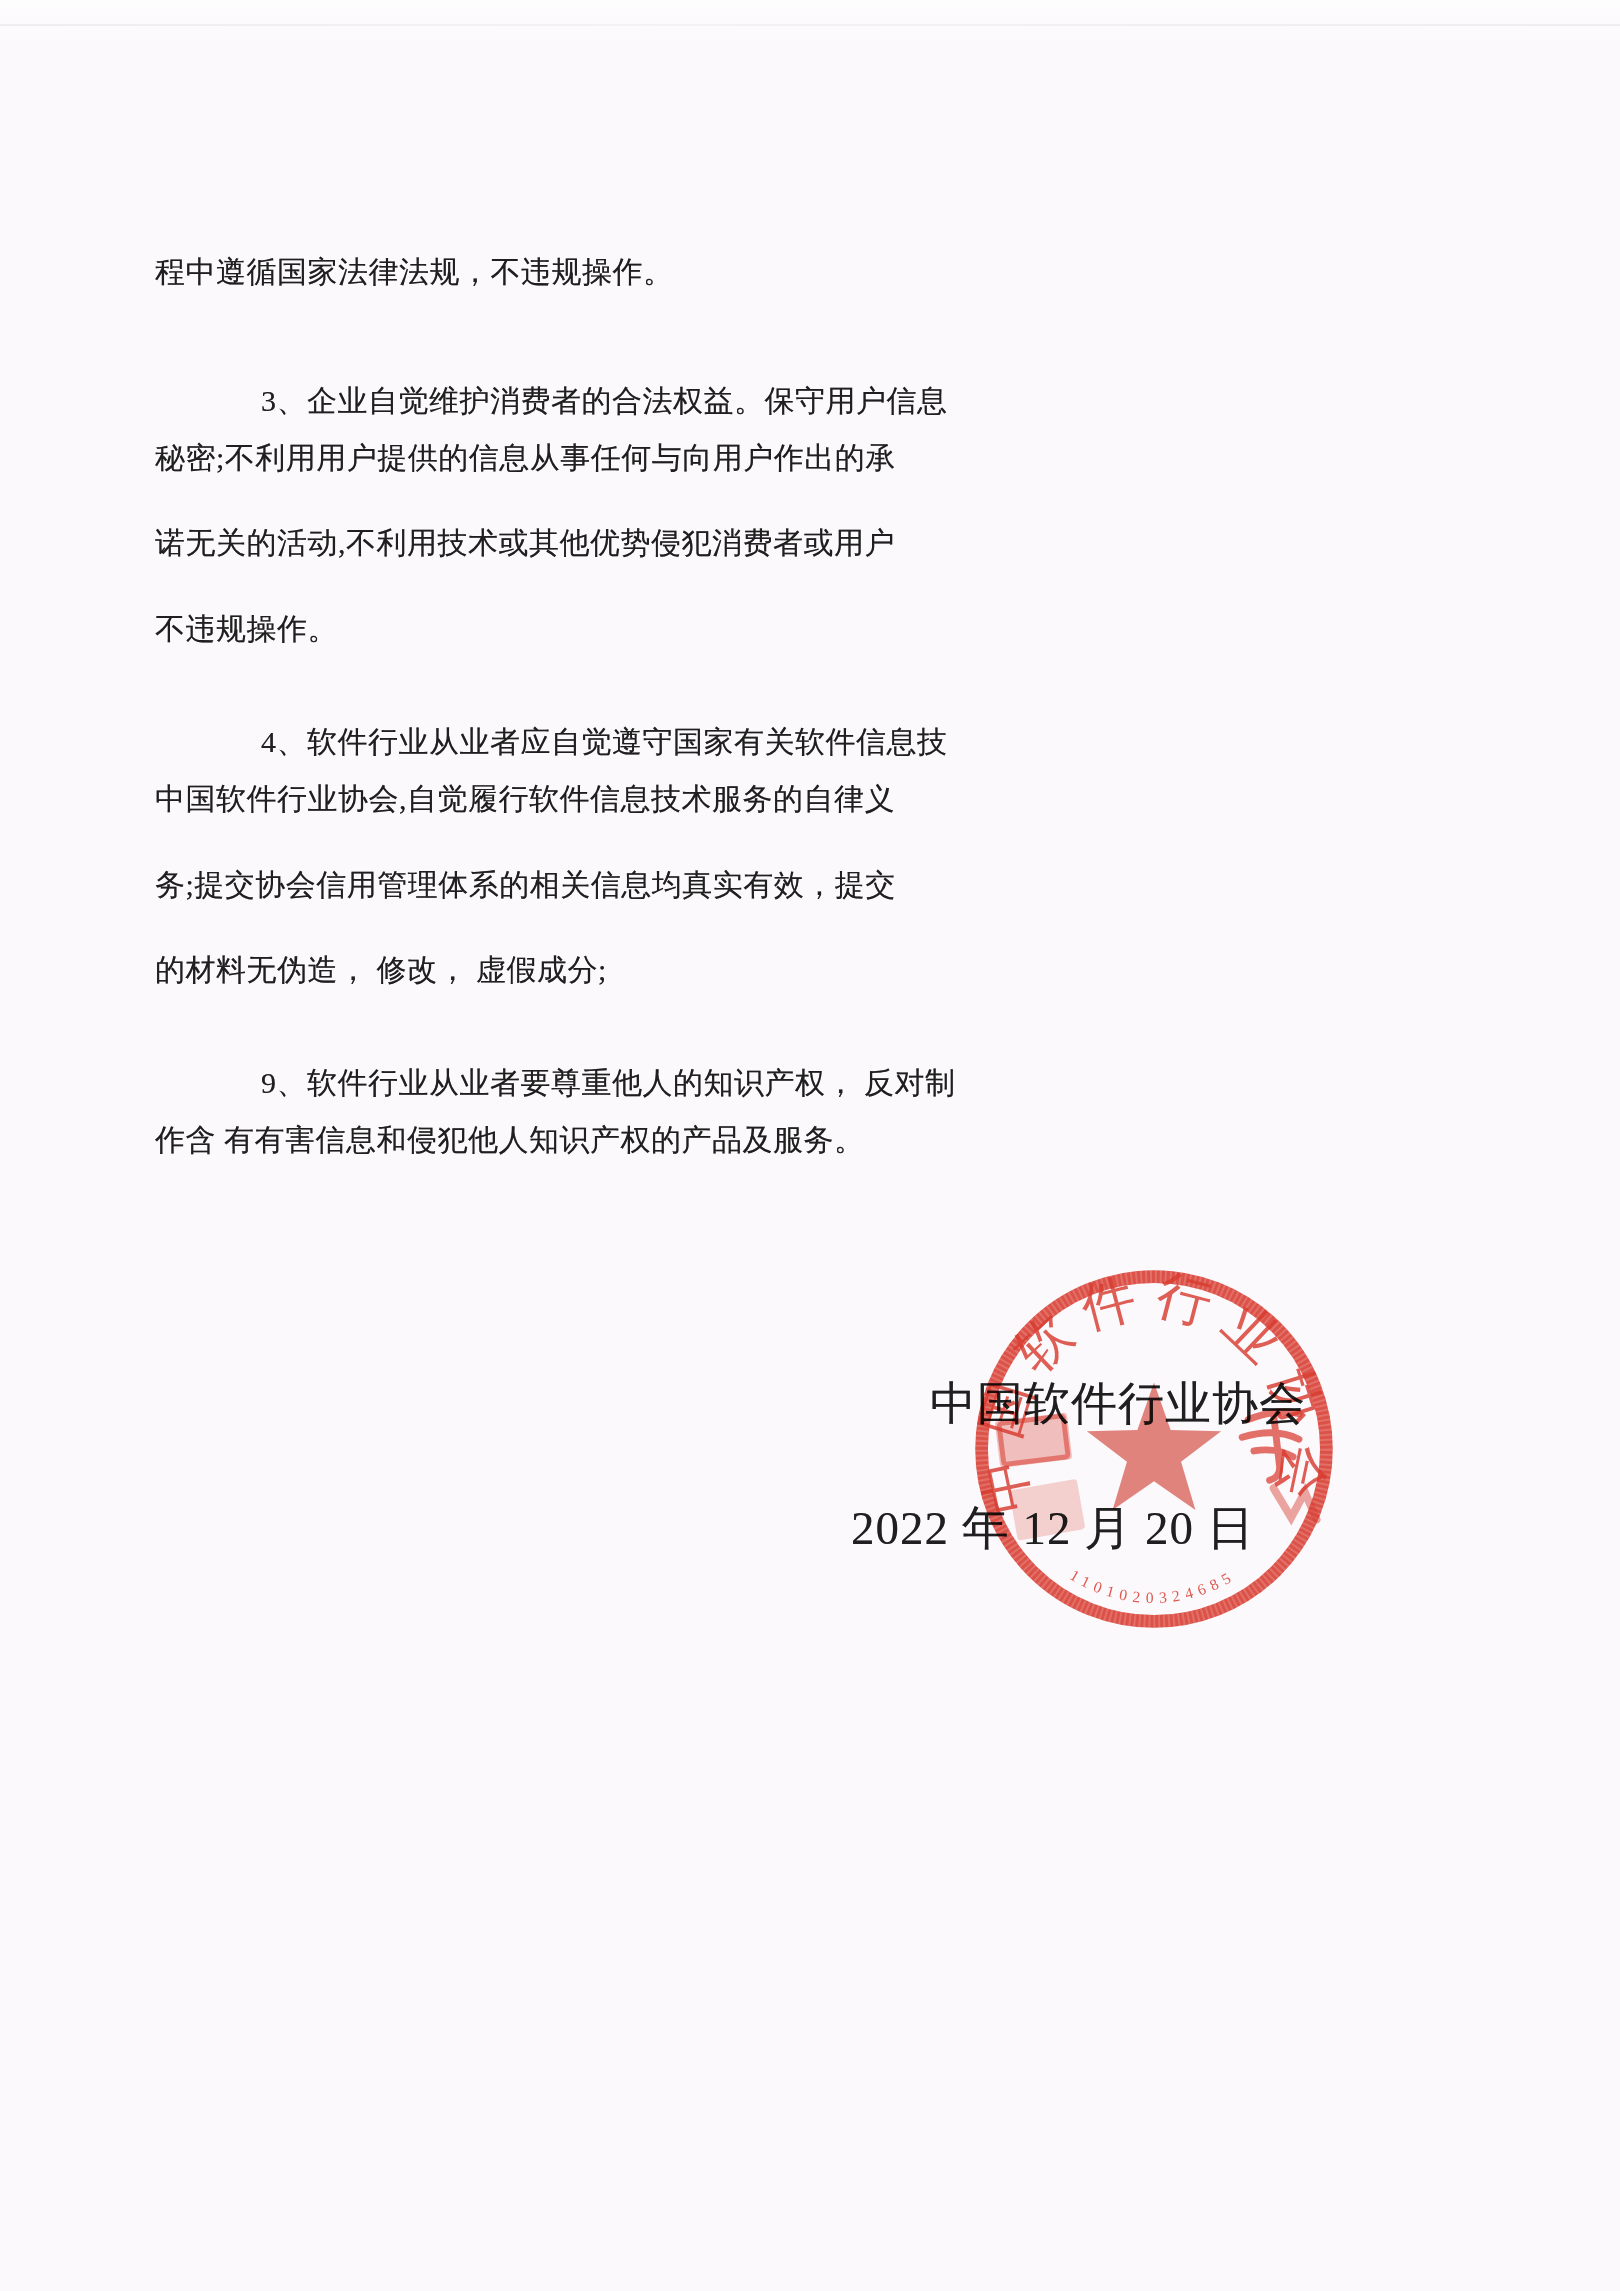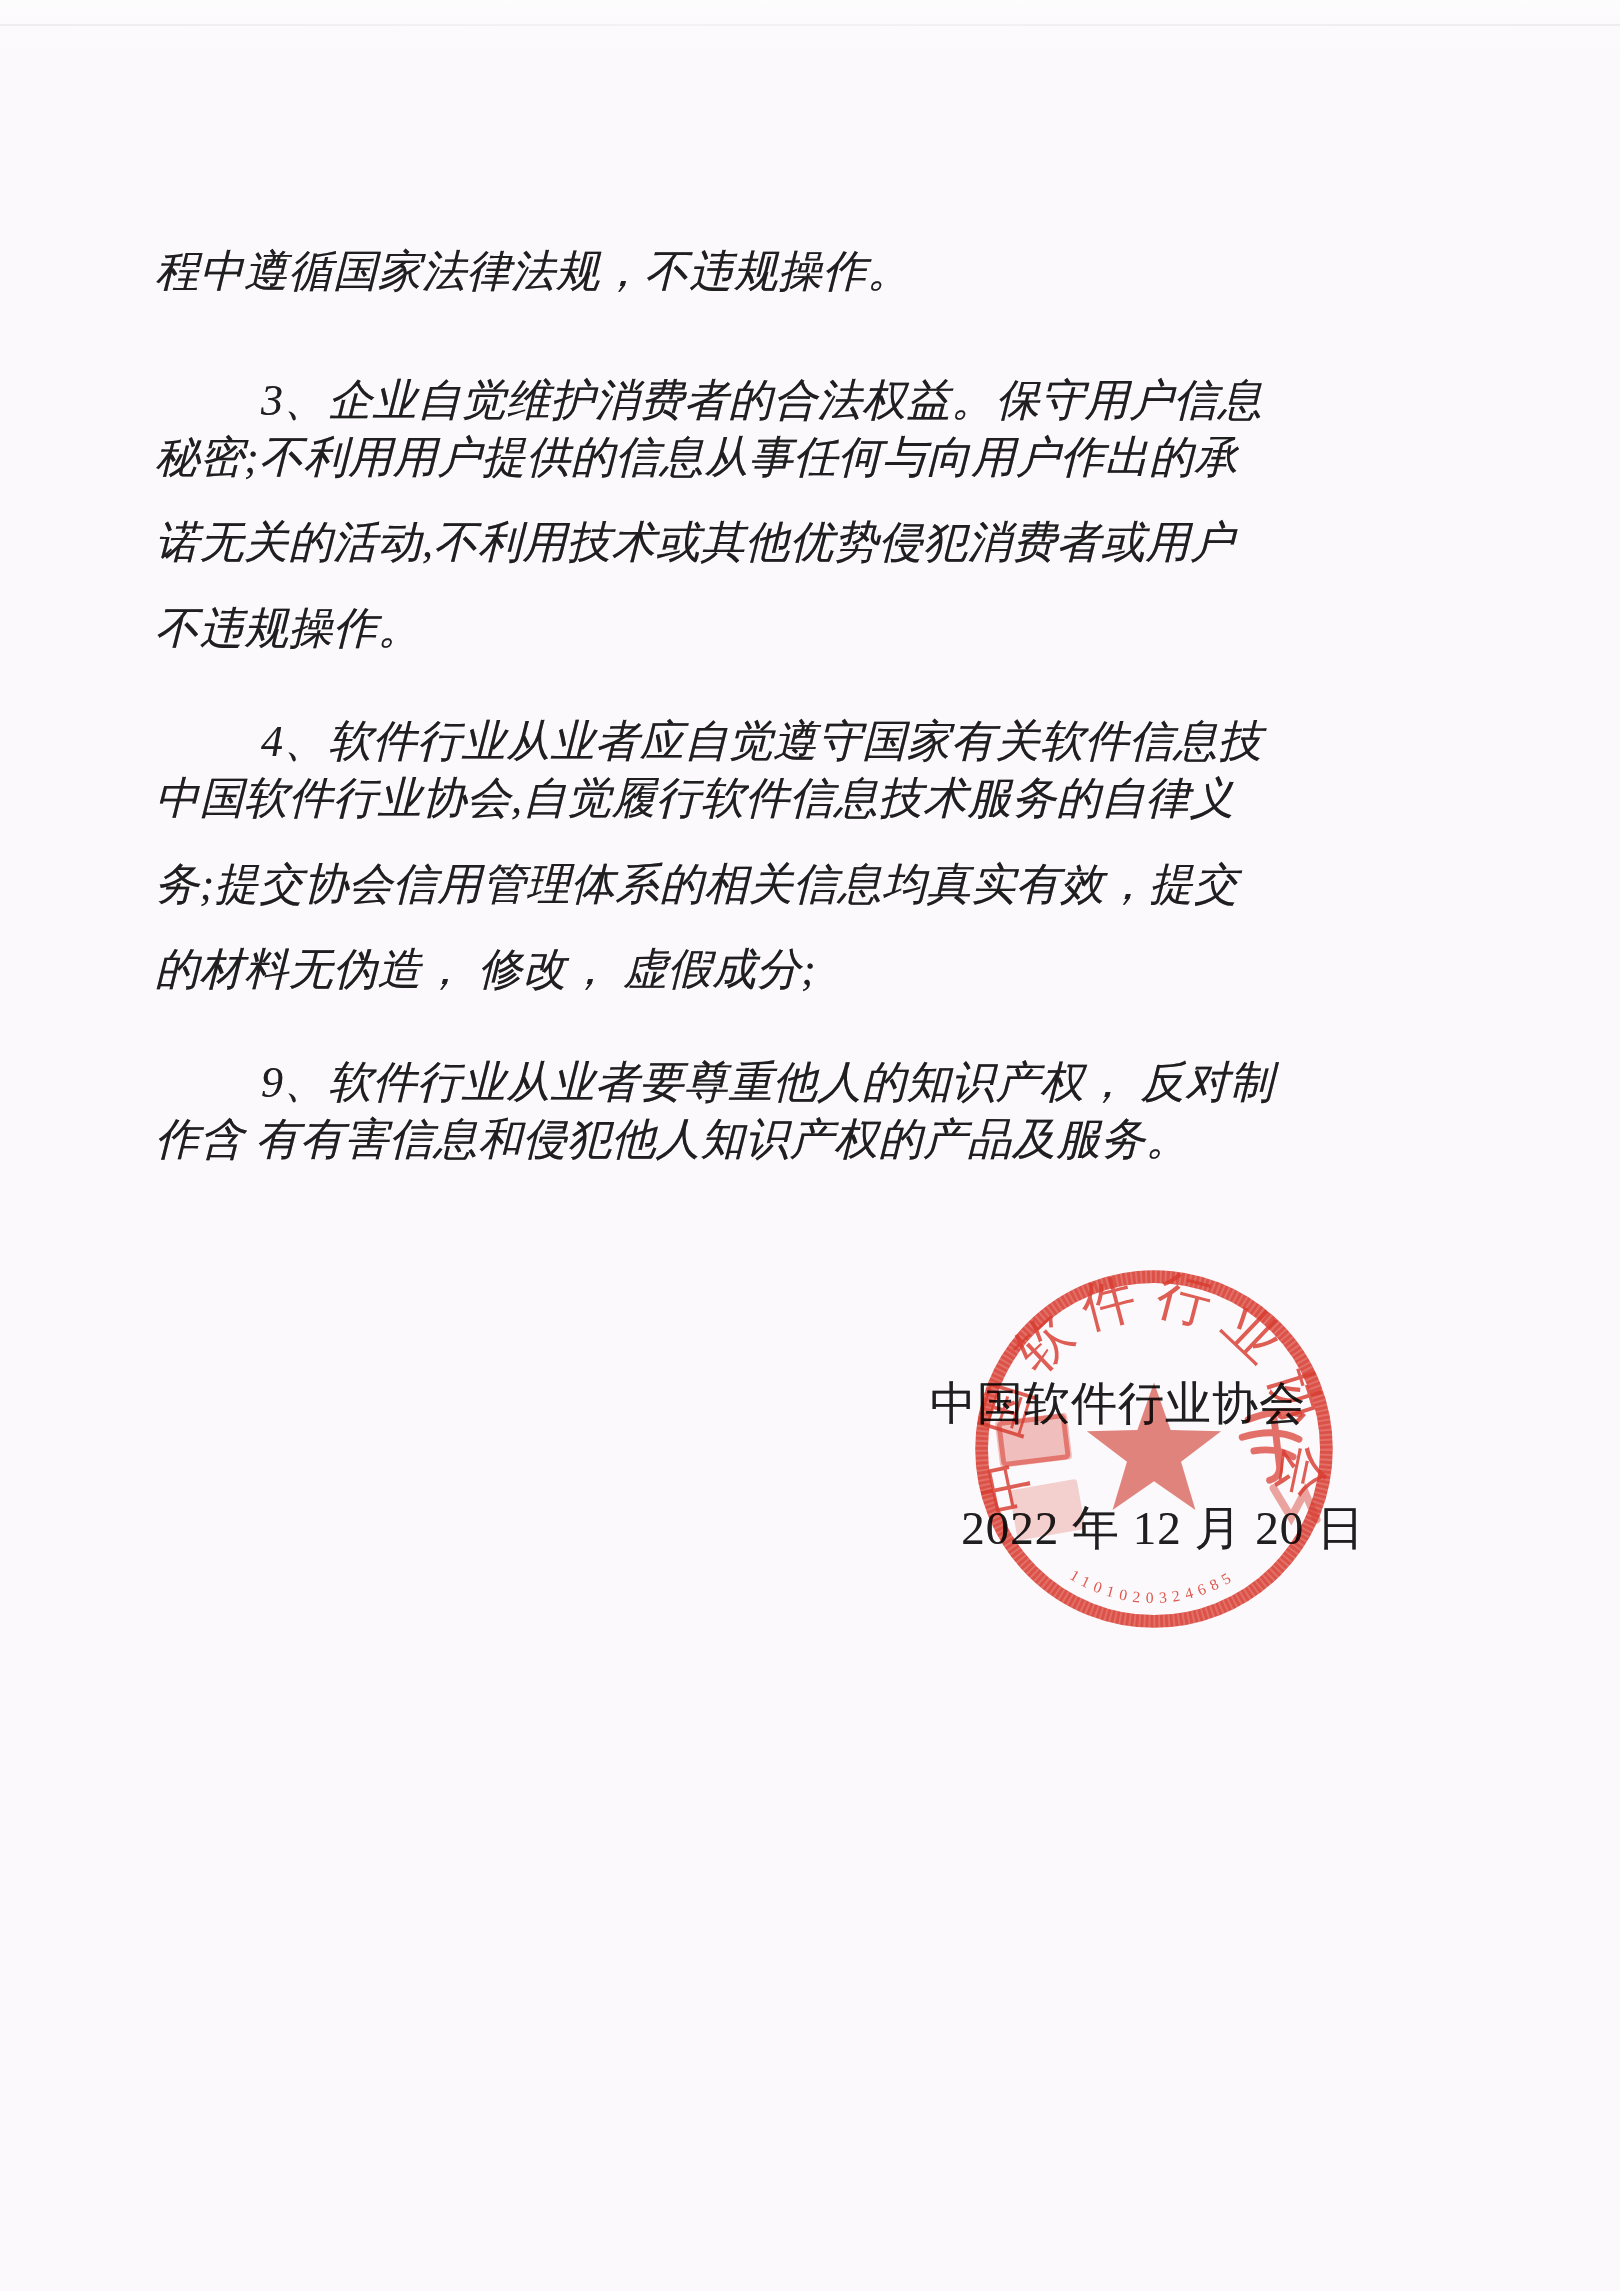--- a/index.html
+++ b/index.html
@@ -13,35 +13,34 @@
     color:#1f1f1f;
   }
   .scan-edge{
     position:absolute;left:0;top:23.5px;width:100%;height:2.9px;
     background:linear-gradient(90deg,#e7e4e7 0%,#efecef 40%,#e7e4e7 100%);
     opacity:.6;
   }
   .doc-body{position:absolute;left:155px;top:0;width:1054px;}
   .line{
     position:absolute;left:0;width:1054px;height:49px;
-    font-size:44px;line-height:49px;letter-spacing:0.5px;
+    font-size:30px;line-height:49px;letter-spacing:0.5px;
     white-space:nowrap;
     text-shadow:0 0 0.6px rgba(40,40,40,.55);
-    font-style:italic;
   }
   .line.indent{padding-left:106px;margin-top:28px;}
   .sig{
     position:absolute;left:861px;top:1376px;width:514px;height:55px;
     font-size:46px;line-height:55px;text-align:center;letter-spacing:1px;
     mix-blend-mode:multiply;z-index:3;
     text-shadow:0 0 0.6px rgba(40,40,40,.5);
   }
   .date{
     position:absolute;left:851px;top:1500px;width:514px;height:57px;
-    font-size:47px;line-height:57px;text-align:right;letter-spacing:1px;
+    font-size:47px;line-height:57px;text-align:left;letter-spacing:1px;
     mix-blend-mode:multiply;z-index:3;
     text-shadow:0 0 0.6px rgba(40,40,40,.5);
   }
   .seal{
     position:absolute;left:962px;top:1257px;width:384px;height:384px;
     z-index:2;mix-blend-mode:multiply;
     filter:blur(0.4px);
   }
   .seal text{font-family:"Liberation Serif","DejaVu Serif",serif;}
 </style>

